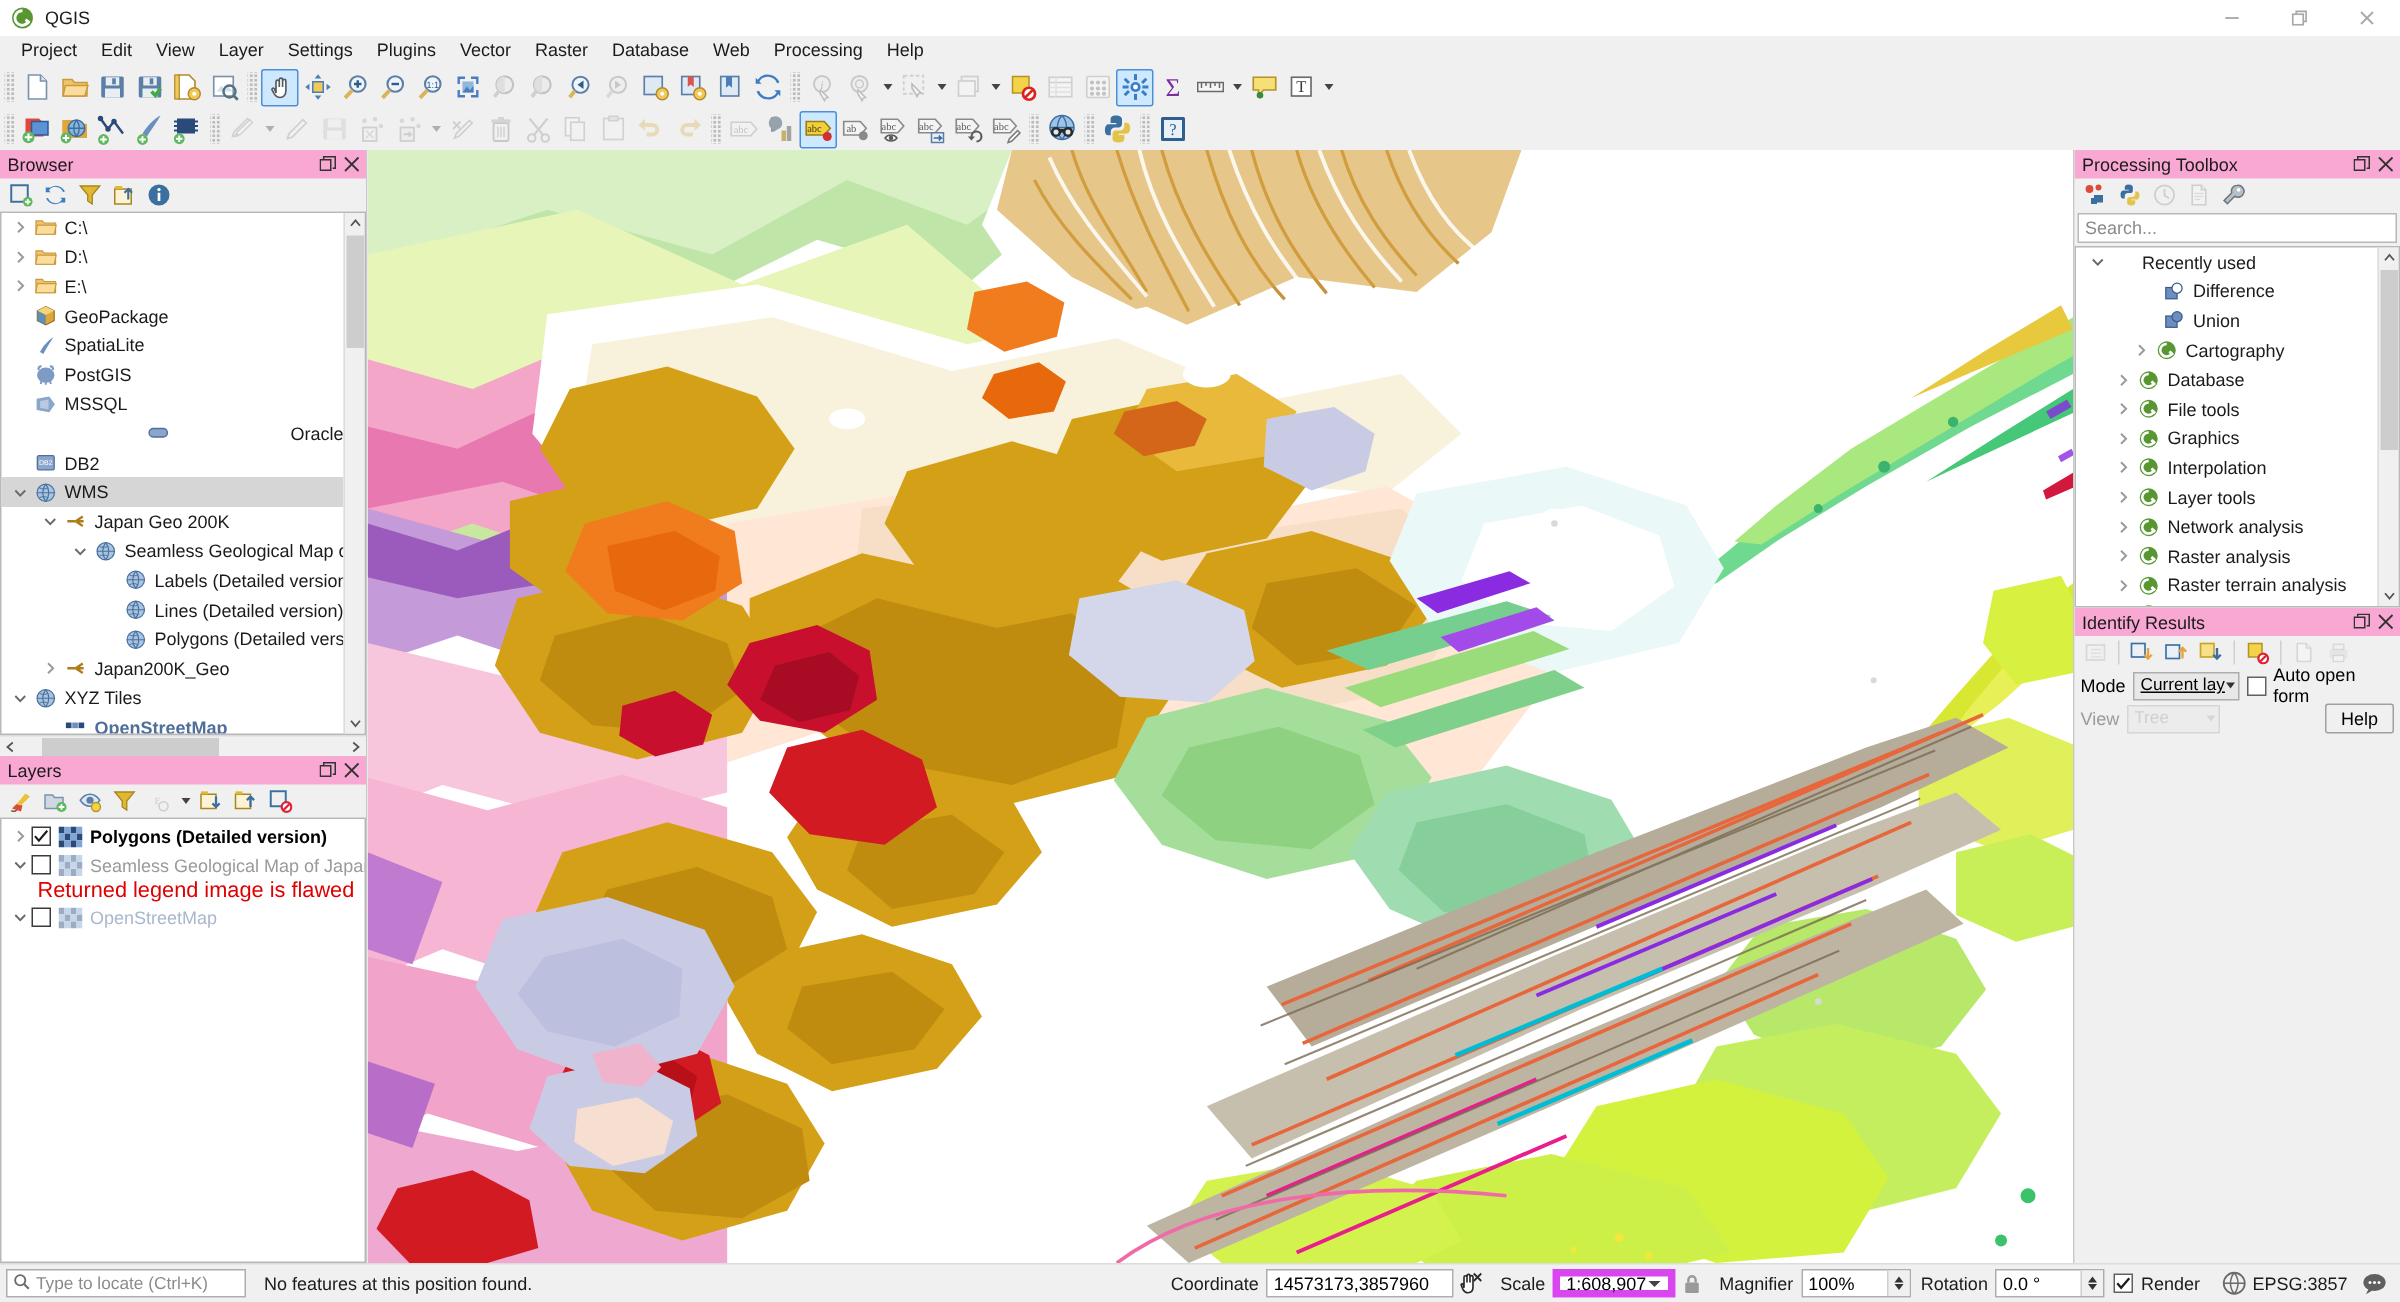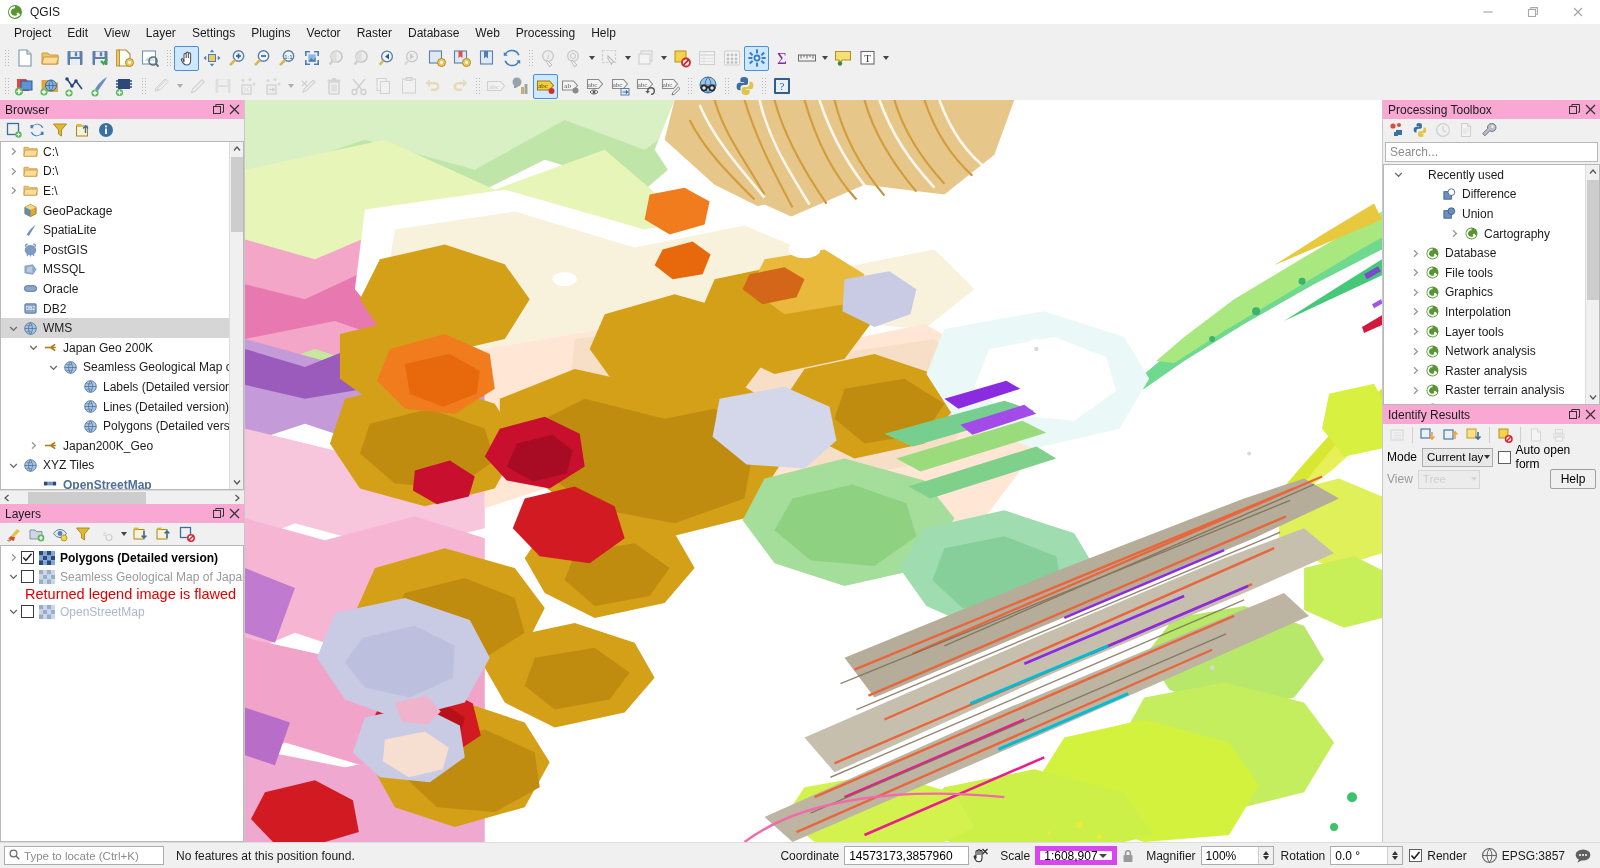--- a/index.html
+++ b/index.html
@@ -817,21 +817,21 @@
               <div class="trow" style="padding-left: 4px;">
                 <span class="twist"></span>
                 <span class="ticon">
                   <svg width="15" height="15" viewBox="0 0 16 16">
                     <path d="M1.5 4l9-1.6 4 5.6-4 5.6L1.5 12z" fill="#8aa6cc"></path>
                     <path d="M4 5.6l6-1v7l-6-1z" fill="#b8c9e0"></path>
                   </svg>
                 </span>
                 <span class="tlabel">MSSQL</span>
               </div>
-              <div class="trow" style="padding-left: 4px;">
+              <div class="trow" style="padding-left: 4px; justify-content: space-between;">
                 <span class="twist"></span>
                 <span class="ticon">
                   <svg width="15" height="15" viewBox="0 0 16 16">
                     <rect x="1.5" y="5" width="13" height="6" rx="3" fill="#8aa6cc" stroke="#4f6e99" stroke-width="1"></rect>
                   </svg>
                 </span>
                 <span class="tlabel">Oracle</span>
               </div>
               <div class="trow" style="padding-left: 4px;">
                 <span class="twist"></span>
@@ -1437,21 +1437,21 @@
               <div class="trow" style="padding-left: 40px;">
                 <span class="twist"></span>
                 <span class="ticon">
                   <svg width="15" height="15" viewBox="0 0 16 16">
                     <rect x="2" y="5" width="8" height="8" fill="#6d8fc0" stroke="#3a5b8a" stroke-width="0.9"></rect>
                     <circle cx="10" cy="5.5" r="3.6" fill="#6d8fc0" stroke="#3a5b8a" stroke-width="0.9"></circle>
                   </svg>
                 </span>
                 <span class="tlabel">Union</span>
               </div>
-              <div class="trow" style="padding-left: 35px; margin-left: 27px;">
+              <div class="trow" style="padding-left: 35px;">
                 <span class="twist">
                   <svg width="9" height="9" viewBox="0 0 9 9">
                     <path d="M3 1.2L6.4 4.5 3 7.8" fill="none" stroke="#9a9a9a" stroke-width="1.3"></path>
                   </svg>
                 </span>
                 <span class="ticon">
                   <svg width="15" height="15" viewBox="0 0 16 16">
                     <circle cx="8" cy="8" r="6.4" fill="#589632"></circle>
                     <path d="M8 2.6A5.4 5.4 0 1 0 12.1 11.4L10.6 10.1A3.5 3.5 0 1 1 8 4.5Z" fill="#fff"></path>
                     <rect x="9.4" y="9" width="3.6" height="2" rx="0.5" fill="#fff" transform="rotate(40 11.2 10)"></rect>
@@ -1671,21 +1671,21 @@
           <div class="ptb dis">
             <svg width="16" height="16" viewBox="0 0 16 16">
                 <rect x="2" y="6" width="12" height="6" rx="1" fill="#d4d4d4"></rect>
                 <rect x="4.5" y="2.5" width="7" height="3.5" fill="#f2f2f2" stroke="#b0b0b0" stroke-width="0.9"></rect>
                 <rect x="4.5" y="10" width="7" height="4" fill="#fafafa" stroke="#b0b0b0" stroke-width="0.9"></rect>
               </svg>
           </div>
         </div>
         <div class="footrow">
           <span>Mode</span>
-          <div class="miniCombo" style="width:72px;">
+          <div class="miniCombo" style="width:72px;text-decoration:underline;">
             <span style="flex:1;">Current lay</span>
             <i style="display:block;width:0;height:0;border-left:3.5px solid transparent;border-right:3.5px solid transparent;border-top:4px solid #333;"></i>
           </div>
           <div class="chk"></div>
           <span>Auto open form</span>
         </div>
         <div class="footrow">
           <span style="color:#9a9a9a;">View</span>
           <div class="miniCombo dis" style="width:62px;">
             <span style="flex:1;color:#9a9a9a;">Tree</span>

